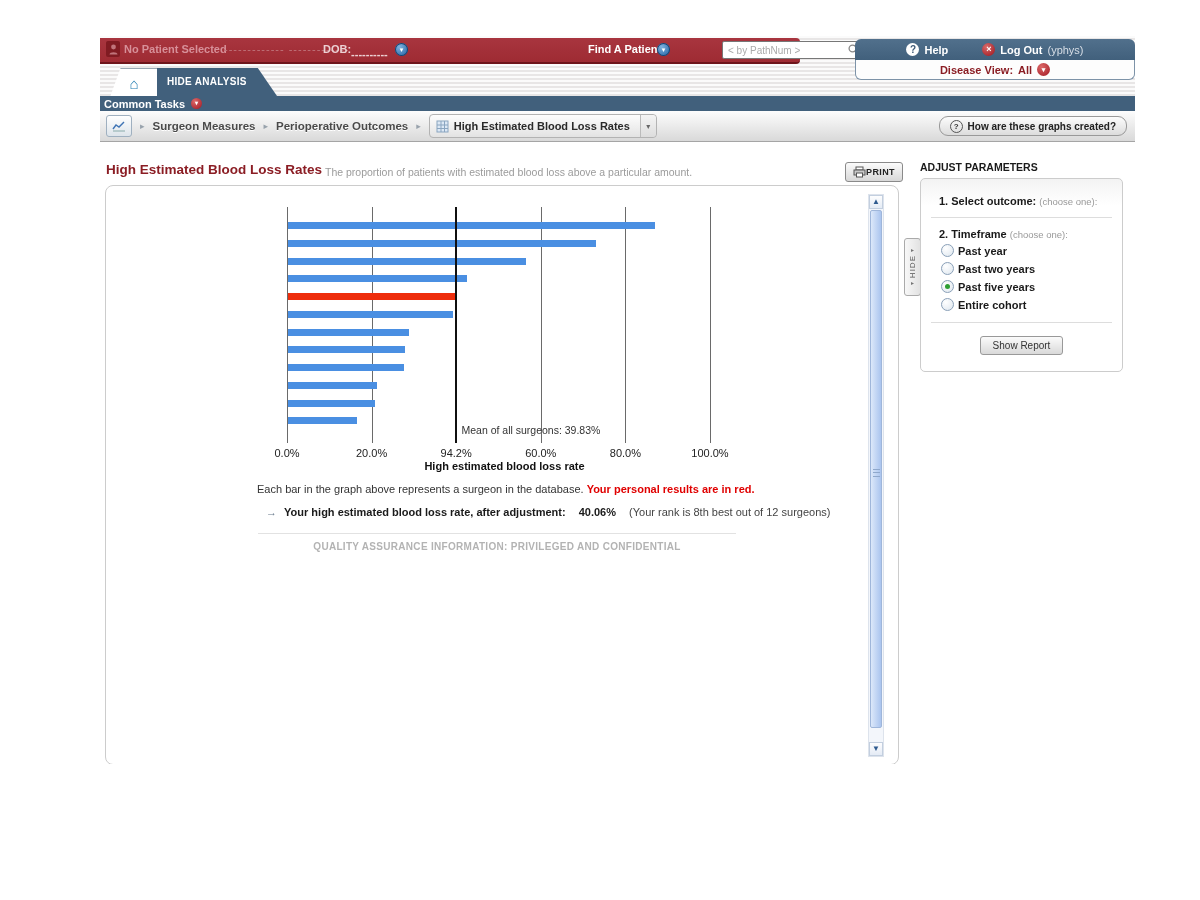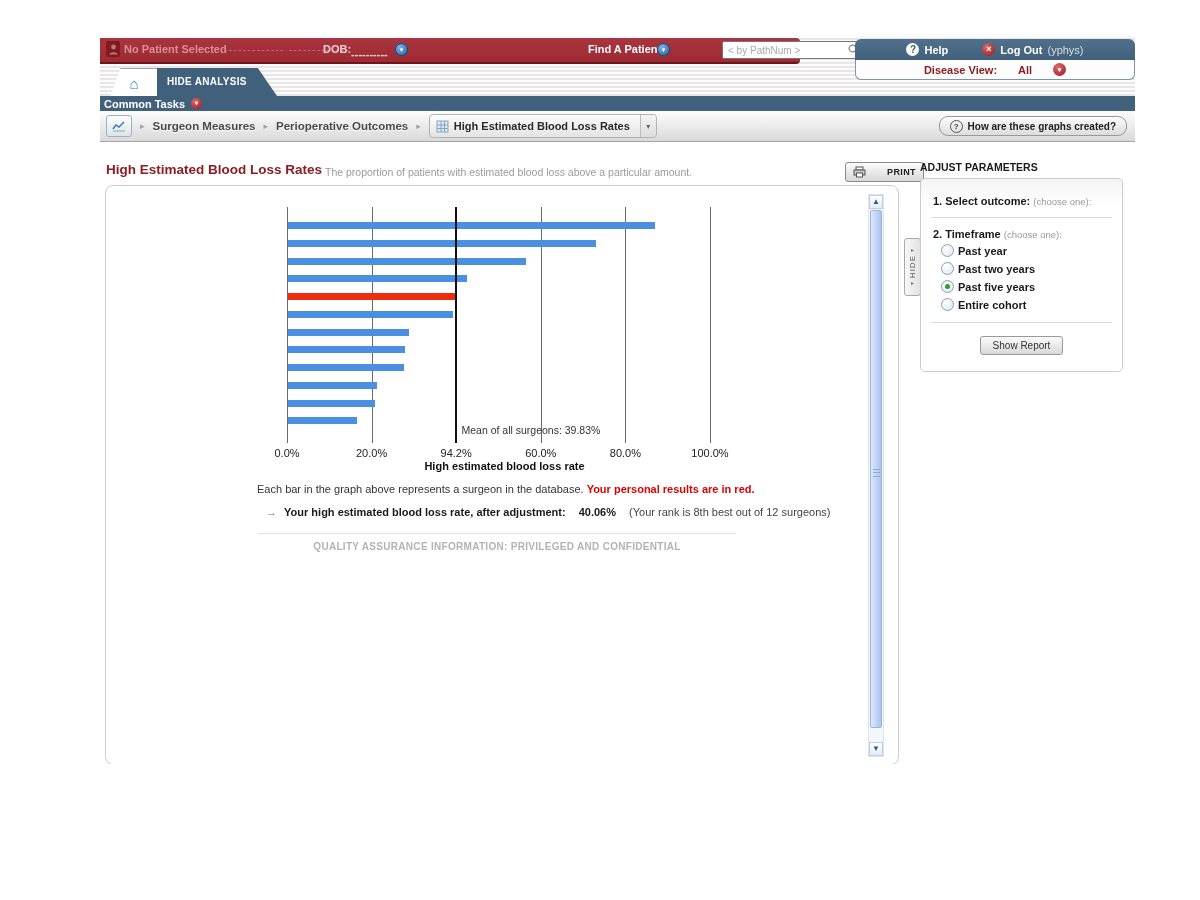--- a/index.html
+++ b/index.html
@@ -37,21 +37,21 @@
   .helpbox .hdr{height:21px;background:linear-gradient(180deg,#51708c,var(--nav-slate));
     border-radius:6px 6px 0 0;display:flex;justify-content:center;align-items:center;gap:34px;
     color:#fff;font-weight:bold;font-size:11px;}
   .hitem{display:flex;align-items:center;gap:5px;cursor:default;}
   .qicon{width:13px;height:13px;border-radius:50%;background:#fff;color:#3f5b77;font-size:10px;
     font-weight:bold;text-align:center;line-height:13px;}
   .xicon{width:13px;height:13px;border-radius:50%;background:radial-gradient(circle at 35% 30%,#d96a6a,#9c121b);
     color:#fff;font-size:9px;font-weight:bold;text-align:center;line-height:12px;}
   .usr{font-weight:normal;color:#d7dee6;}
   .helpbox .sub{height:19px;background:#fdfdfd;border:1px solid #7d93a8;border-top:none;
-    border-radius:0 0 6px 6px;display:flex;align-items:center;justify-content:center;gap:21px;
+    border-radius:0 0 6px 6px;display:flex;align-items:center;justify-content:center;gap:5px;
     font-weight:bold;font-size:11px;color:var(--title-red);}
   .reddrop{width:13px;height:13px;border-radius:50%;display:inline-block;
     background:radial-gradient(circle at 35% 30%,#dd6868,#a01722);
     color:#fff;font-size:7px;line-height:13px;text-align:center;}
 
   
   .home-tab{left:110px;top:68px;width:48px;height:28px;background:#fff;
     clip-path:polygon(22% 0,100% 0,100% 100%,0 100%);
     border-top:1px solid #9aa7b3;display:flex;align-items:center;justify-content:center;
     font-size:15px;color:#1f7ab0;font-weight:bold;}
@@ -80,21 +80,21 @@
   .graphs-btn{margin-left:auto;margin-right:8px;height:18px;border:1px solid #999;border-radius:9px;
     background:linear-gradient(180deg,#fcfcfc,#dcdcdc);display:flex;align-items:center;gap:5px;
     padding:0 10px;font-size:10px;font-weight:bold;color:#222;}
   .graphs-btn .qring{width:11px;height:11px;border:1px solid #555;border-radius:50%;font-size:8px;
     line-height:11px;text-align:center;color:#333;font-weight:bold;}
 
   
   .pgtitle{left:106px;top:162px;font-size:13.5px;font-weight:bold;color:var(--title-red);}
   .pgsub{left:325px;top:166px;font-size:10.5px;color:#9b9b9b;}
   .print-btn{left:845px;top:162px;height:18px;border:1px solid #8a8a8a;border-radius:3px;
-    background:linear-gradient(180deg,#fbfbfb,#d8d8d8);display:flex;align-items:center;gap:21px;
+    background:linear-gradient(180deg,#fbfbfb,#d8d8d8);display:flex;align-items:center;gap:0;
     padding:0 7px;font-size:9px;font-weight:bold;color:#222;letter-spacing:.4px;}
 
   
   .mainbox{left:105px;top:185px;width:792px;height:578px;background:#fff;
     border:1px solid #ccc;border-radius:8px;}
 
   
   .sbar{left:868px;top:194px;width:16px;height:563px;background:#f3f6fb;border:1px solid #dde3ec;box-sizing:border-box;}
   .sbtn{position:absolute;left:0;width:14px;height:14px;background:linear-gradient(180deg,#fdfdfe,#e4ebf5);
     border:1px solid #c3cfdf;box-sizing:border-box;color:#2f5b8f;font-size:8px;font-weight:bold;
@@ -125,21 +125,21 @@
   .note2 b{color:#1a1a1a;}
   .note2 .val{font-weight:bold;color:#1a1a1a;margin:0 10px;}
   .notediv{left:258px;top:533px;width:478px;height:1px;background:#e2e2e2;}
   .qa{left:257px;top:541px;width:480px;text-align:center;font-size:10px;font-weight:bold;
     color:#b3b3b3;letter-spacing:.3px;}
 
   
   .params-title{left:920px;top:161px;font-size:10.5px;font-weight:bold;color:#1a1a1a;}
   .panel{left:920px;top:178px;width:203px;background:linear-gradient(180deg,#f3f3f3,#fff 26px);
     border:1px solid #ccc;border-radius:5px;padding:14px 8px 10px 8px;box-sizing:border-box;}
-  .step{font-size:11px;color:#1a1a1a;margin:2px 0 4px 4px;}
+  .step{font-size:11px;color:#1a1a1a;margin:2px 0 4px 10px;}
   .step .num,.step .steplabel{font-weight:bold;}
   .step .hint{font-size:9.5px;color:#999;}
   .radio-row{margin:4px 0 4px 12px;font-size:11px;font-weight:bold;color:#1a1a1a;line-height:13px;}
   .radio{display:inline-block;width:11px;height:11px;border:1px solid #8aa0b8;border-radius:50%;
     background:radial-gradient(circle at 35% 30%,#fff,#dde6ee);vertical-align:-2px;margin-right:4px;position:relative;}
   .radio.on::after{content:"";position:absolute;left:3px;top:3px;width:5px;height:5px;border-radius:50%;background:#2e9e33;}
   .pdivider{height:1px;background:#ddd;margin:10px 2px;}
   .btnrow{text-align:center;margin:12px 0 6px 0;}
   .show-report{font-family:"Liberation Sans",sans-serif;font-size:10px;font-weight:normal;color:#333;
     border:1px solid #999;border-radius:3px;background:linear-gradient(180deg,#fbfbfb,#d9d9d9);

